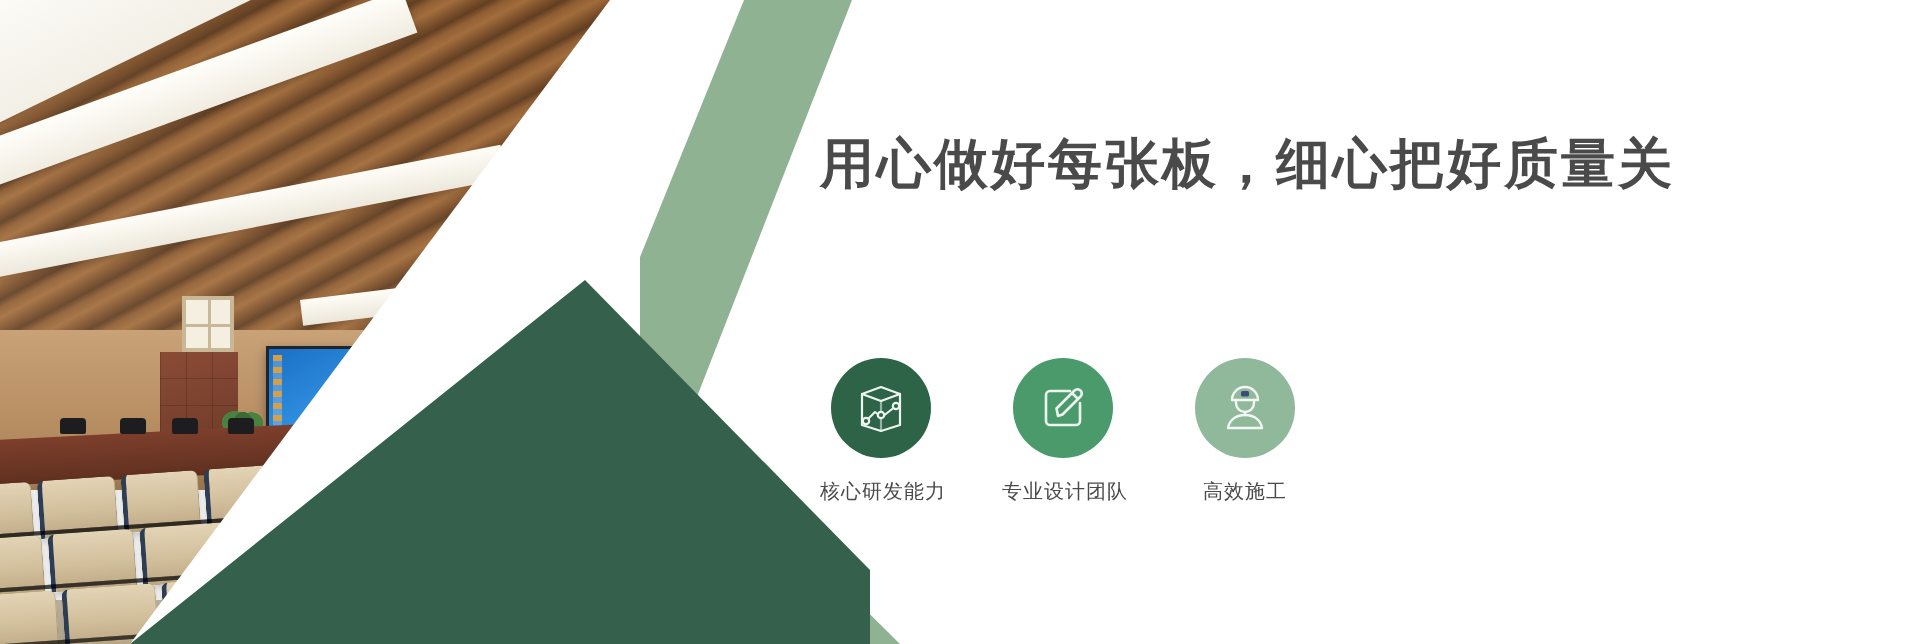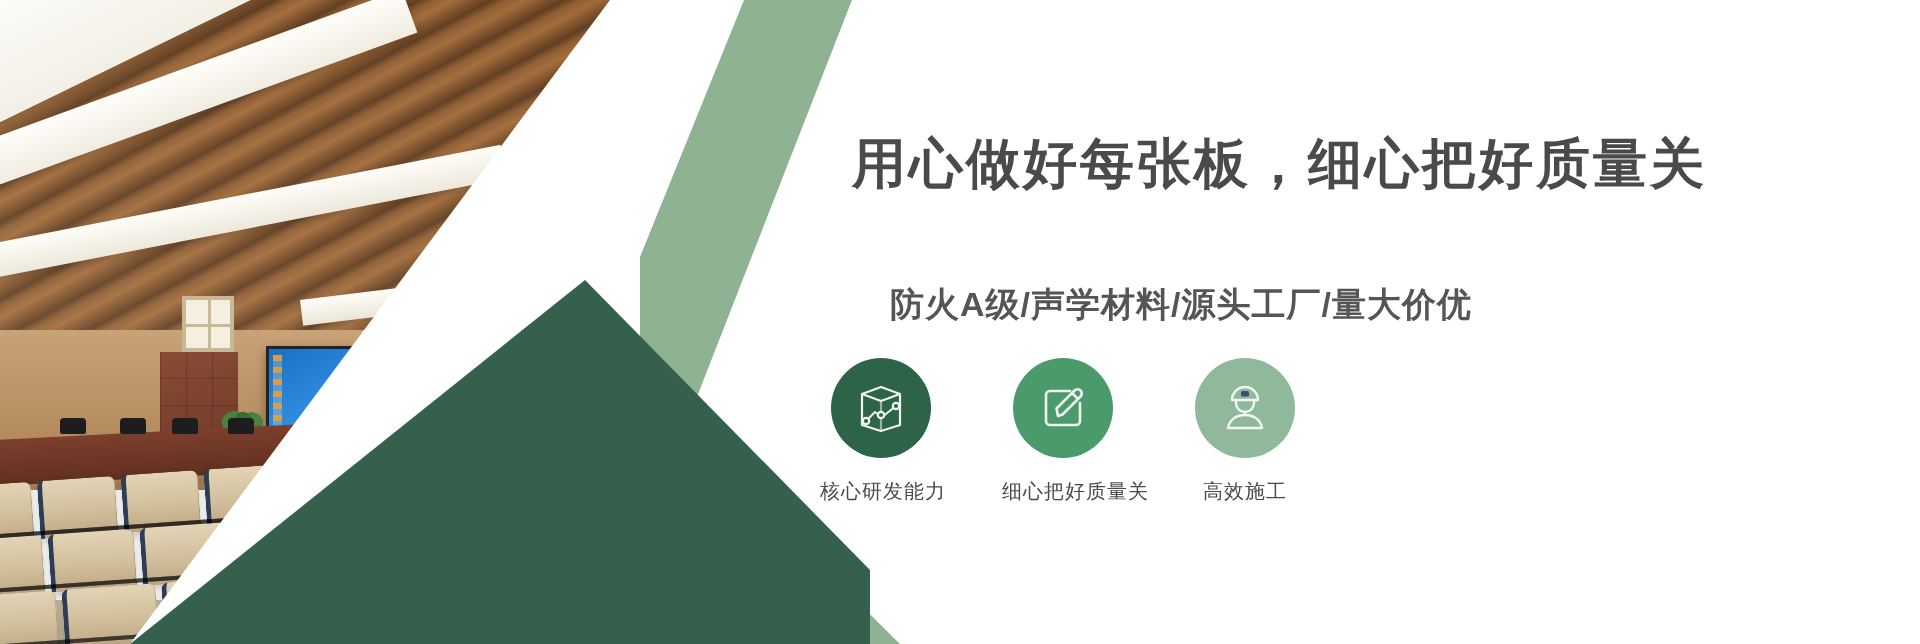--- a/index.html
+++ b/index.html
@@ -168,21 +168,21 @@
   }
 
   
   .content {
     position:absolute; left:0; top:0; width:1920px; height:644px;
   }
 
   .headline {
     position:absolute; left:820px; top:128px;
     font-size:54px; font-weight:bold; letter-spacing:3px;
-    color:#4a4a4a; white-space:nowrap;margin-left:32px;
+    color:#4a4a4a; white-space:nowrap;
   }
 
   .subhead {
     position:absolute; left:890px; top:282px;
     font-size:34px; font-weight:bold; letter-spacing:1px;
     color:#555555; white-space:nowrap;
   }
 
   .features {
     position:absolute; left:820px; top:358px;
@@ -279,21 +279,20 @@
 
   <div class="white-cut"></div>
 
   <div class="chevron-light"></div>
   <div class="triangle-dark"></div>
 
   <div class="content">
 
     <div class="headline">用心做好每张板，细心把好质量关</div>
 
-    <div class="subhead">防火A级/声学材料/源头工厂/量大价优</div>
 
     <div class="features">
 
       <div class="feature">
         <div class="feature-circle" style="background:#2d6347">
           <span>
             <svg width="54" height="54" viewBox="0 0 54 54" fill="none" stroke="#eef5ef" stroke-width="2.2" stroke-linecap="round" stroke-linejoin="round">
               <path d="M8 13 L27 6 L46 13 L46 44 L27 50 L8 44 Z"></path>
               <path d="M8 13 L27 20 L46 13"></path>
               <path d="M27 20 L27 50" opacity="0.55"></path>
@@ -311,21 +310,21 @@
       <div class="feature">
         <div class="feature-circle" style="background:#4a9a6b">
           <span>
             <svg width="54" height="54" viewBox="0 0 54 54" fill="none" stroke="#eef5ef" stroke-width="2.6" stroke-linecap="round" stroke-linejoin="round">
               <path d="M34 10 H14 a4 4 0 0 0 -4 4 V40 a4 4 0 0 0 4 4 H40 a4 4 0 0 0 4 -4 V22"></path>
               <path d="M22 35 L20.5 27.5 L38.5 9.5 a4.2 4.2 0 0 1 6 6 L26.5 33.5 Z"></path>
               <path d="M36.5 12.5 L41.5 17.5"></path>
             </svg>
           </span>
         </div>
-        <div class="feature-label">细心把好质量关</div>
+        <div class="feature-label">专业设计团队</div>
       </div>
 
       <div class="feature">
         <div class="feature-circle" style="background:#90b89a">
           <span>
             <svg width="52" height="52" viewBox="0 0 52 52" fill="none" stroke="#f2f7f3" stroke-width="2.4" stroke-linecap="round" stroke-linejoin="round">
               <path d="M13 18 a13 13 0 0 1 26 0 Z"></path>
               <rect x="22" y="9" width="8" height="5.5" rx="1.6" fill="#3d4a7a" stroke="none"></rect>
               <path d="M17 18 v3 a9 9 0 0 0 18 0 v-3"></path>
               <path d="M26 30 v3"></path>

